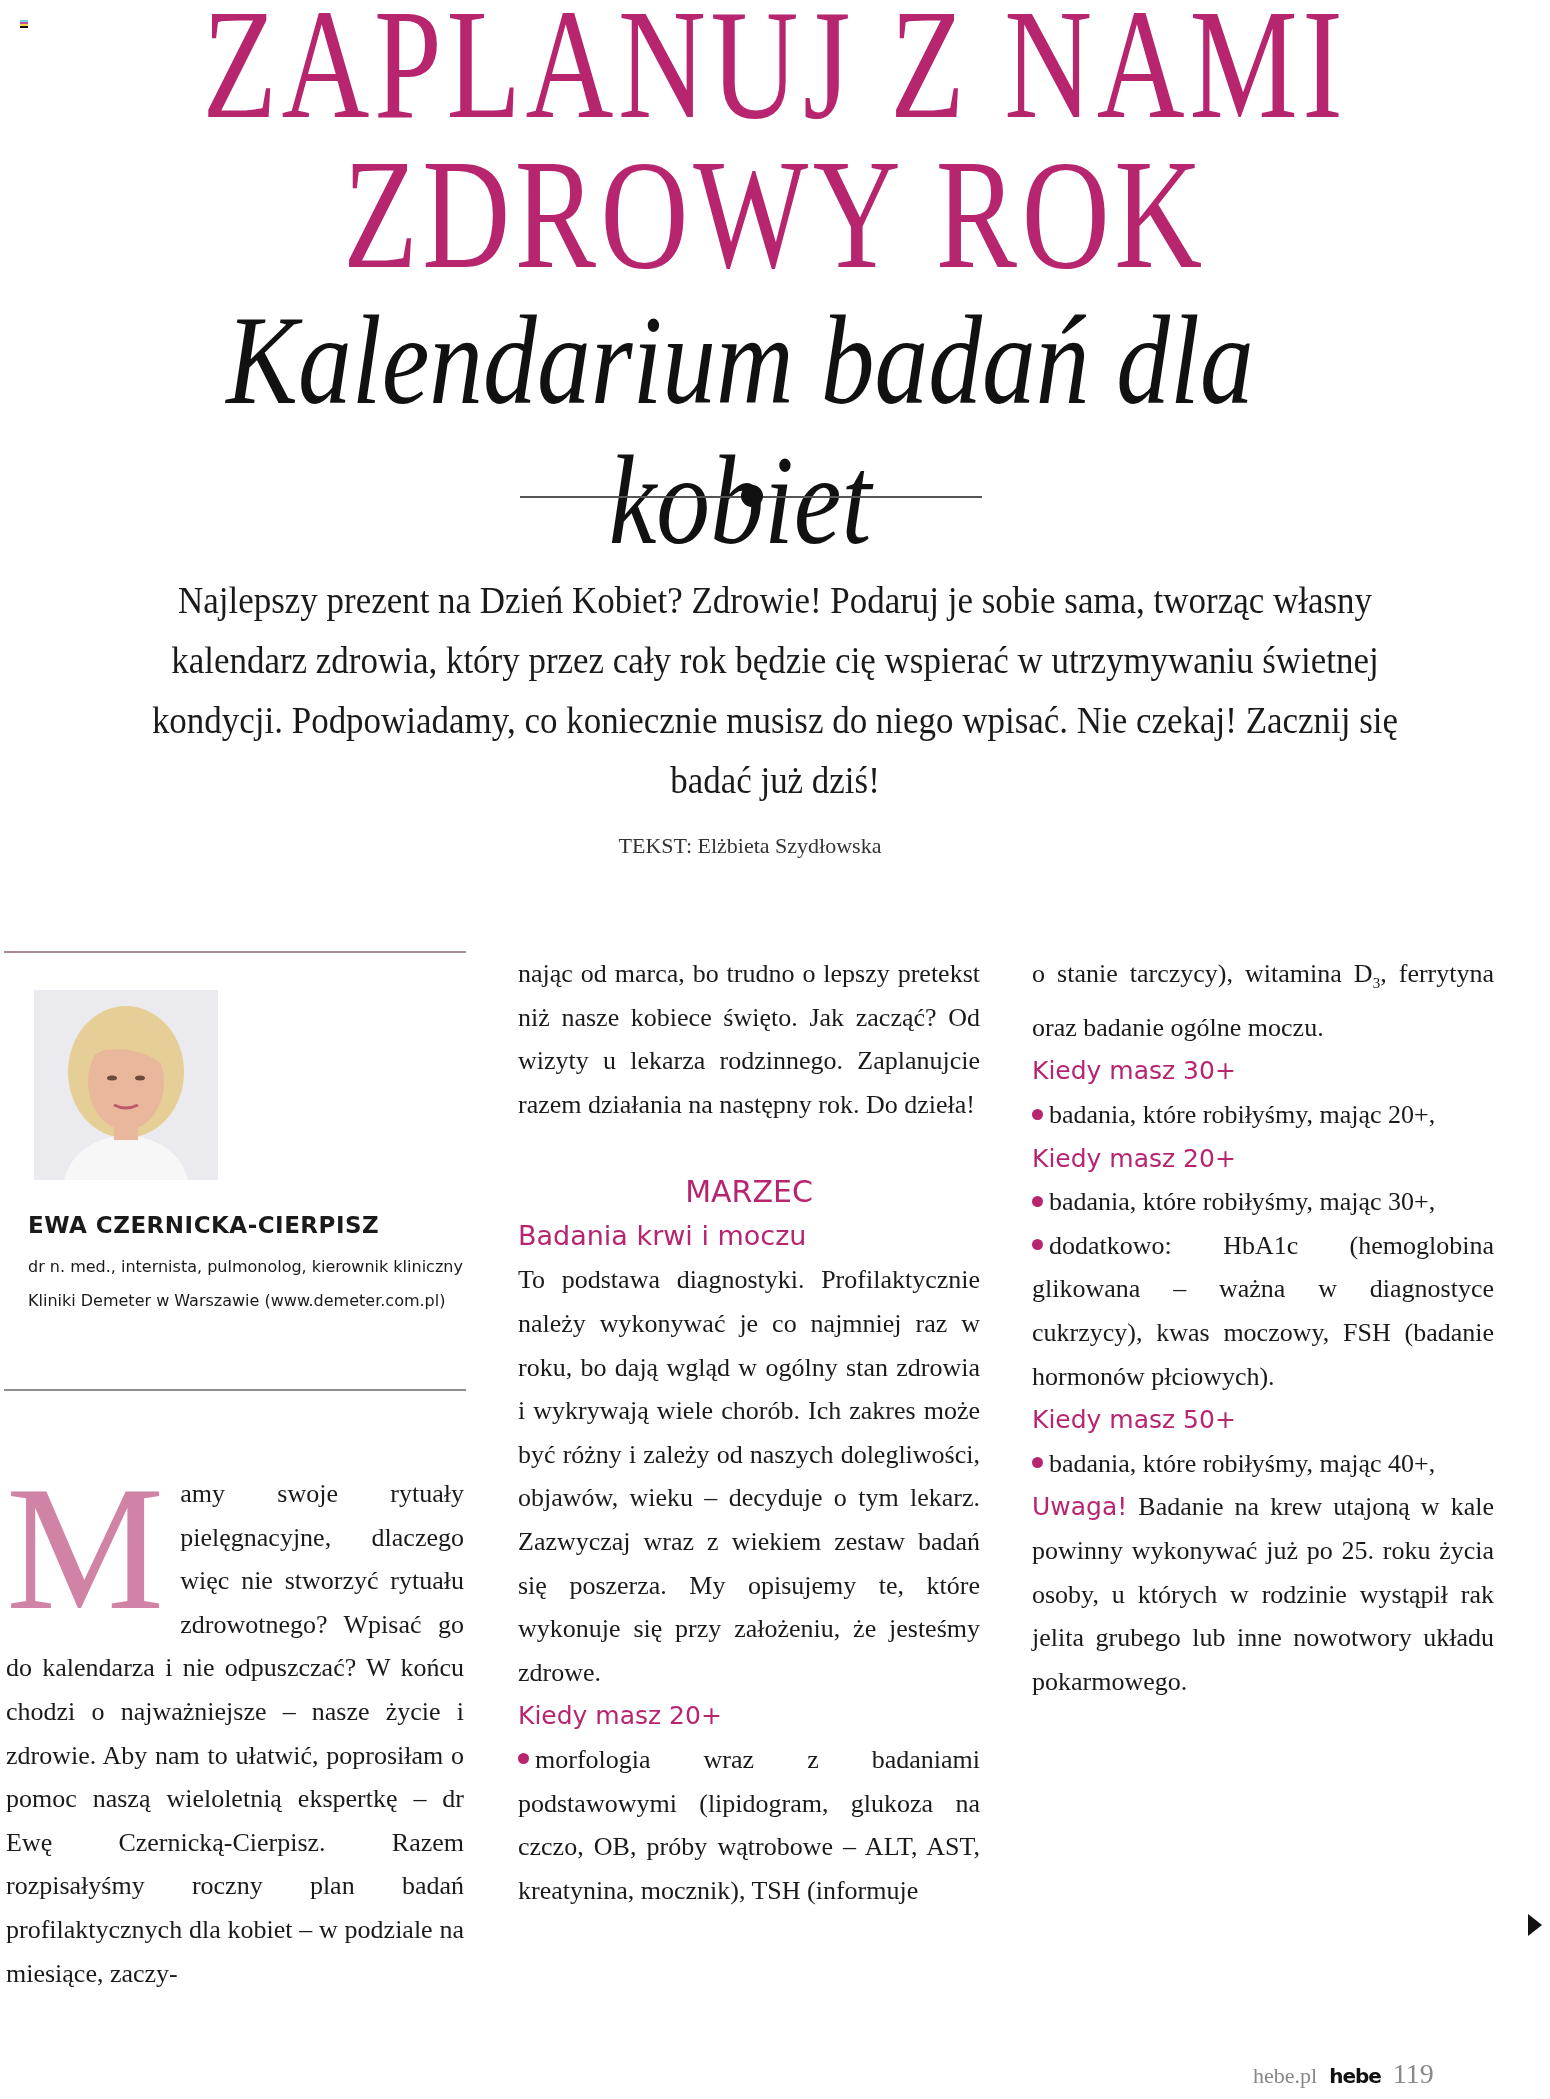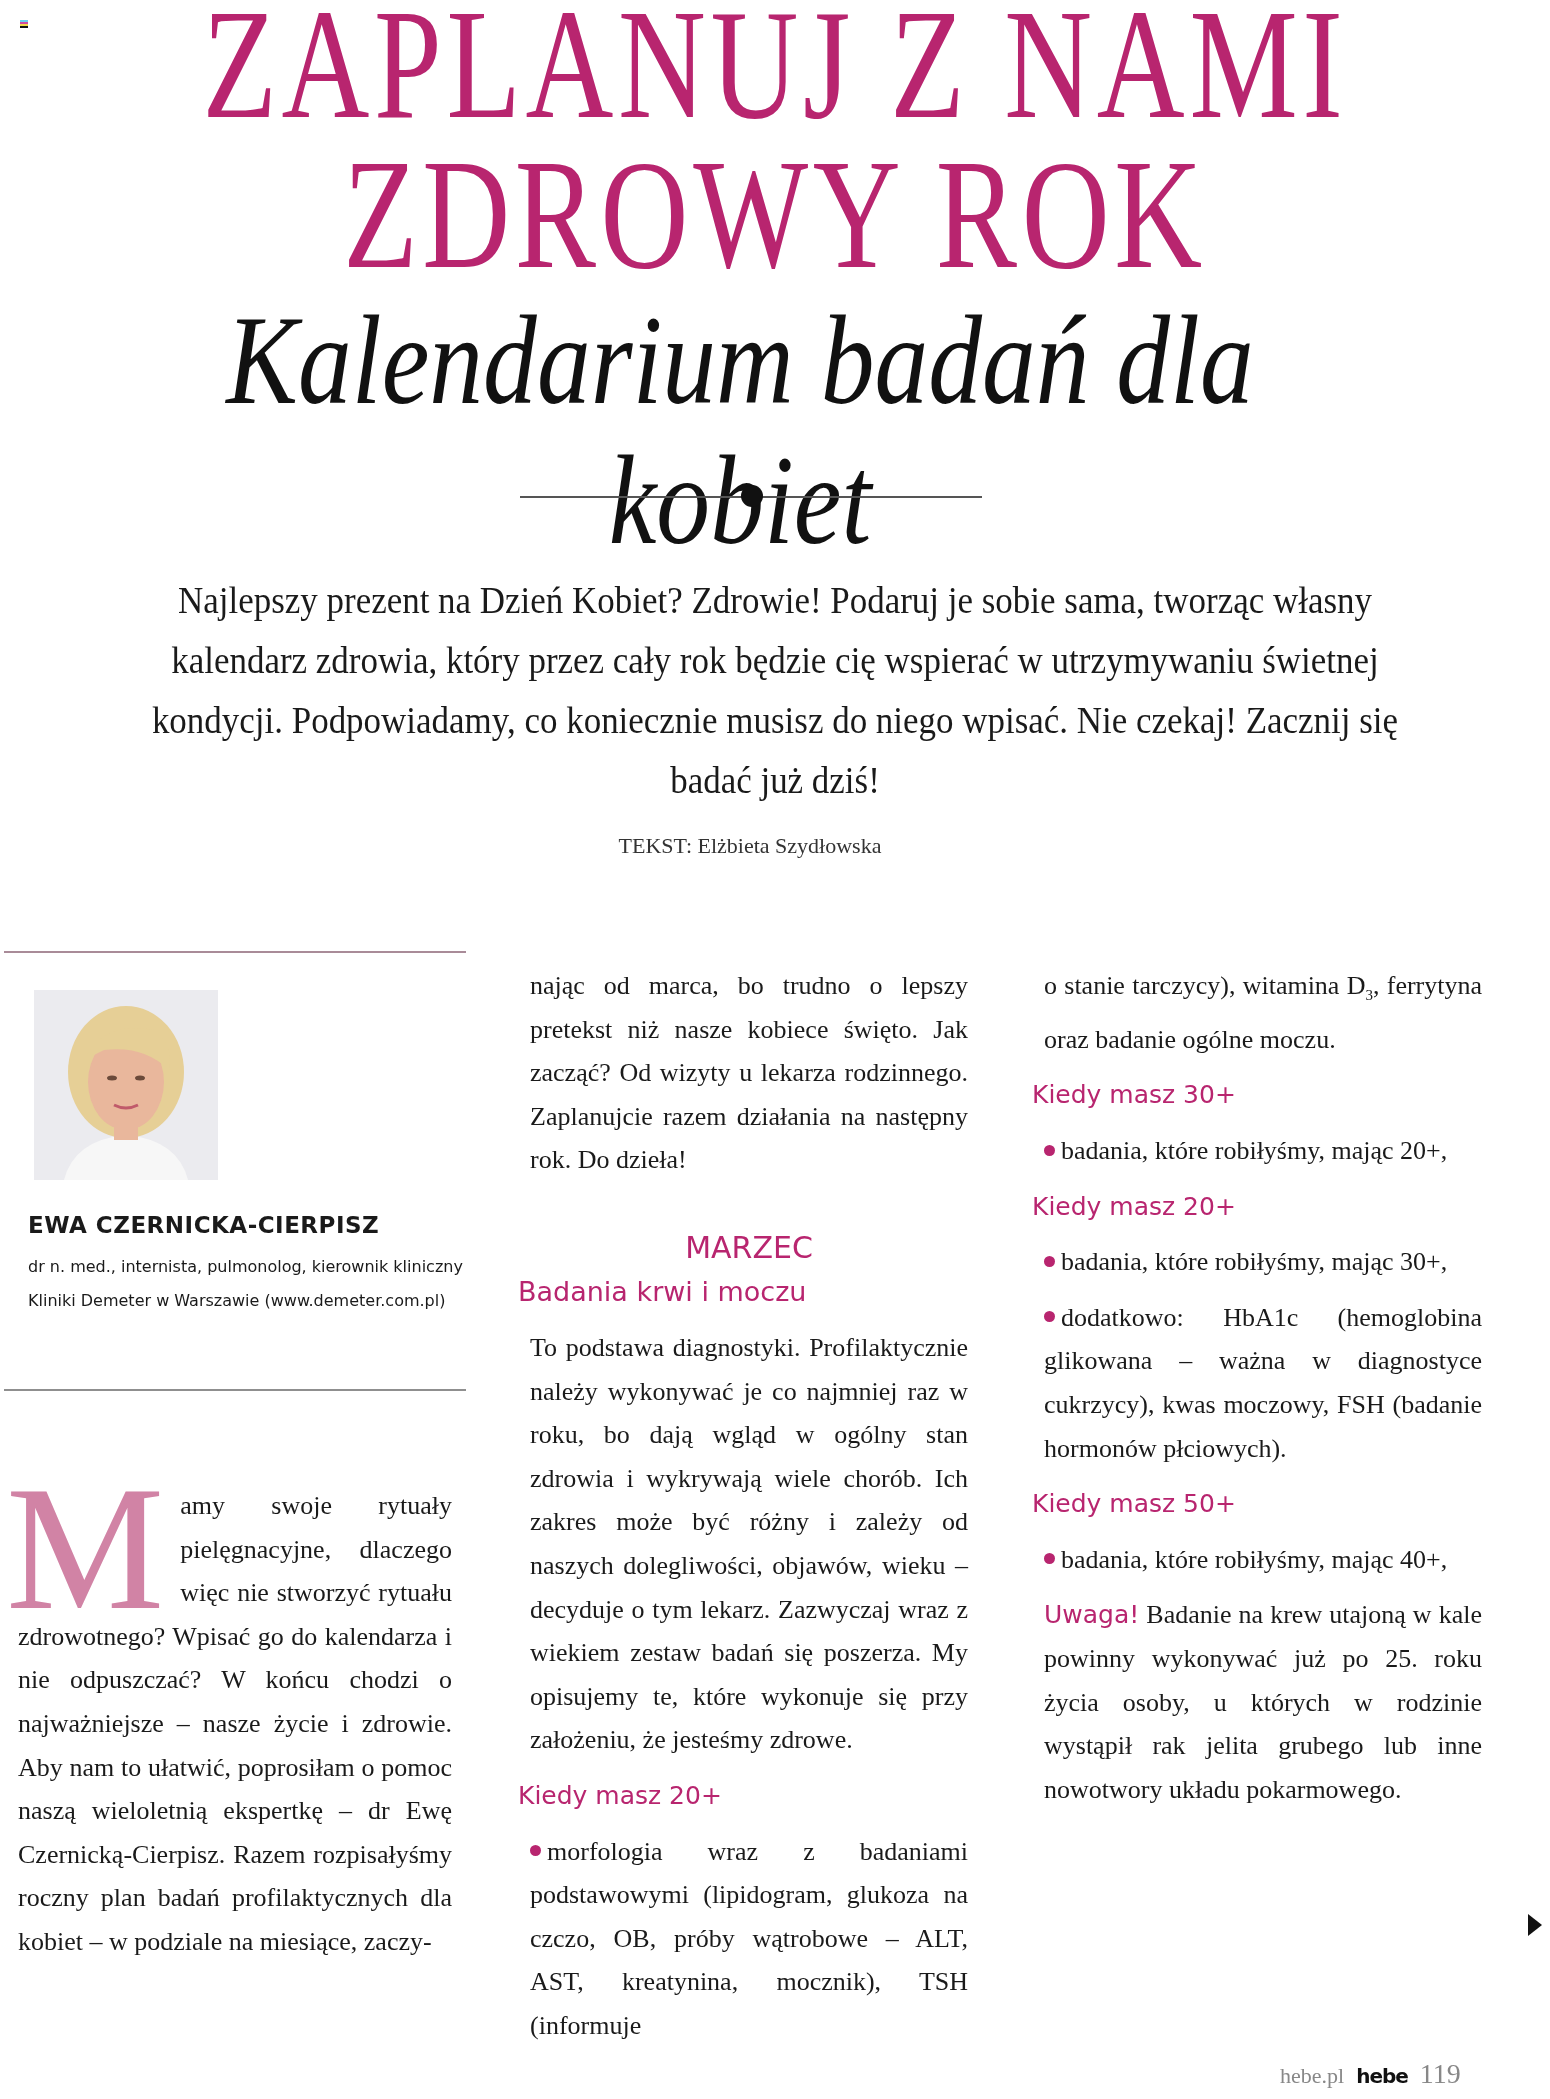--- a/index.html
+++ b/index.html
@@ -37,36 +37,36 @@
   .photo { left:34px; top:990px; width:184px; height:190px; background:#ececf0; overflow:hidden; }
   .expert-name {
     left:28px; top:1212px; font-family:"DejaVu Sans", sans-serif; font-size:23px; font-weight:bold;
     color:#1a1a1a; letter-spacing:0.5px;
   }
   .expert-desc {
     left:28px; top:1250px; width:440px; font-family:"DejaVu Sans", sans-serif; font-size:16px;
     line-height:34px; color:#1a1a1a;
   }
   .col { font-family:"Liberation Serif", "DejaVu Serif", serif; font-size:26px; line-height:43.6px; color:#1a1a1a; text-align:justify; }
-  .col p { margin:12px; }
+  .col p { margin:0; }
   .col1 { left:6px; top:1472px; width:458px; }
   .col2 { left:518px; top:952px; width:462px; }
   .col3 { left:1032px; top:952px; width:462px; }
   .dropcap {
     float:left; font-family:"Liberation Serif", "DejaVu Serif", serif; font-size:178px; line-height:140px;
     color:#d183a5; margin:6px 16px 0 0; height:132px;
   }
   .pink-head { font-family:"DejaVu Sans", sans-serif; color:#b8256f; font-size:25px; text-align:left; }
   .month { text-align:center; font-family:"DejaVu Sans", sans-serif; color:#b8256f; font-size:30px; line-height:44px; margin-top:44px; }
   .month-sub { text-align:left; font-family:"DejaVu Sans", sans-serif; color:#b8256f; font-size:27px; line-height:44px; }
   .bullet { display:inline-block; width:11px; height:11px; border-radius:50%; background:#b8256f; margin-right:6px; vertical-align:middle; position:relative; top:-3px; }
   .uwaga { font-family:"DejaVu Sans", sans-serif; color:#b8256f; font-size:25px; }
   sub { font-size:15px; }
   .next-arrow { left:1528px; top:1914px; width:0; height:0; border-top:11px solid transparent; border-bottom:11px solid transparent; border-left:14px solid #111; }
-  .footer { left:1280px; top:2058px; font-family:"Liberation Serif", "DejaVu Serif", serif; }
+  .footer { left:1253px; top:2058px; font-family:"Liberation Serif", "DejaVu Serif", serif; }
   .footer .site { color:#888; font-size:22px; }
   .footer .brand { color:#111; font-family:"DejaVu Sans", sans-serif; font-weight:bold; font-size:20px; margin:0 8px; letter-spacing:-1px; }
   .footer .page { color:#888; font-size:28px; }
 </style>
 </head>
 <body>
 
 <div class="abs cmyk-mark">
   <span style="background:#6ad0f0"></span>
     <span style="background:#d04aa0"></span>

